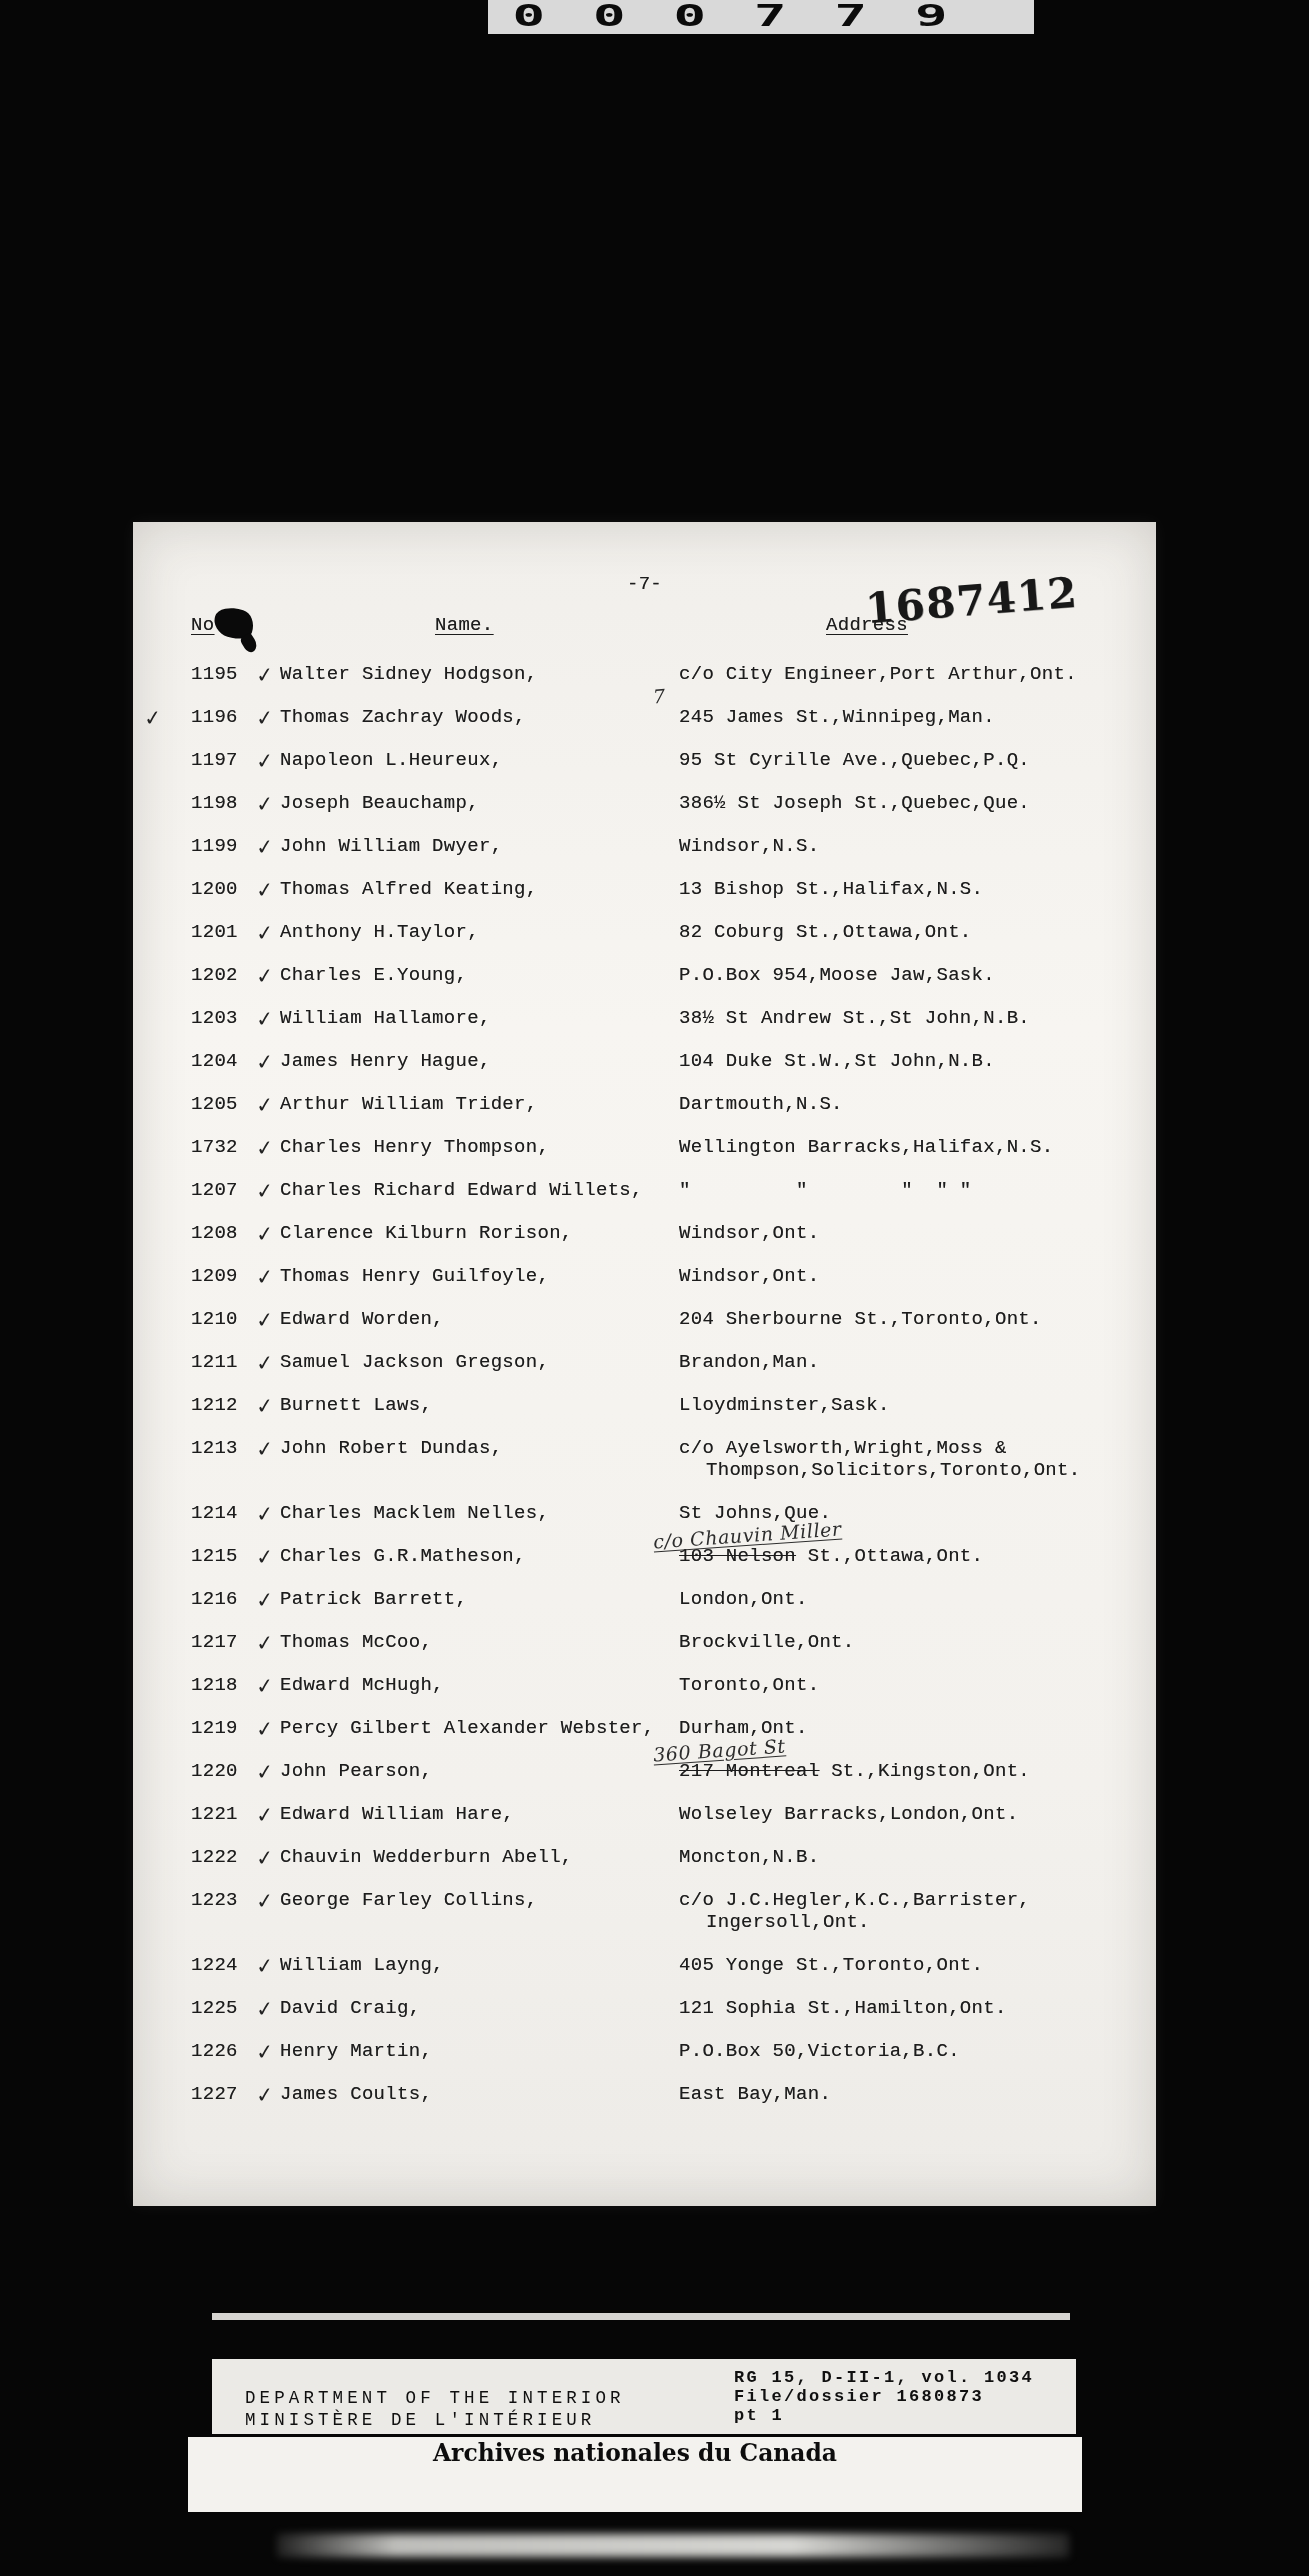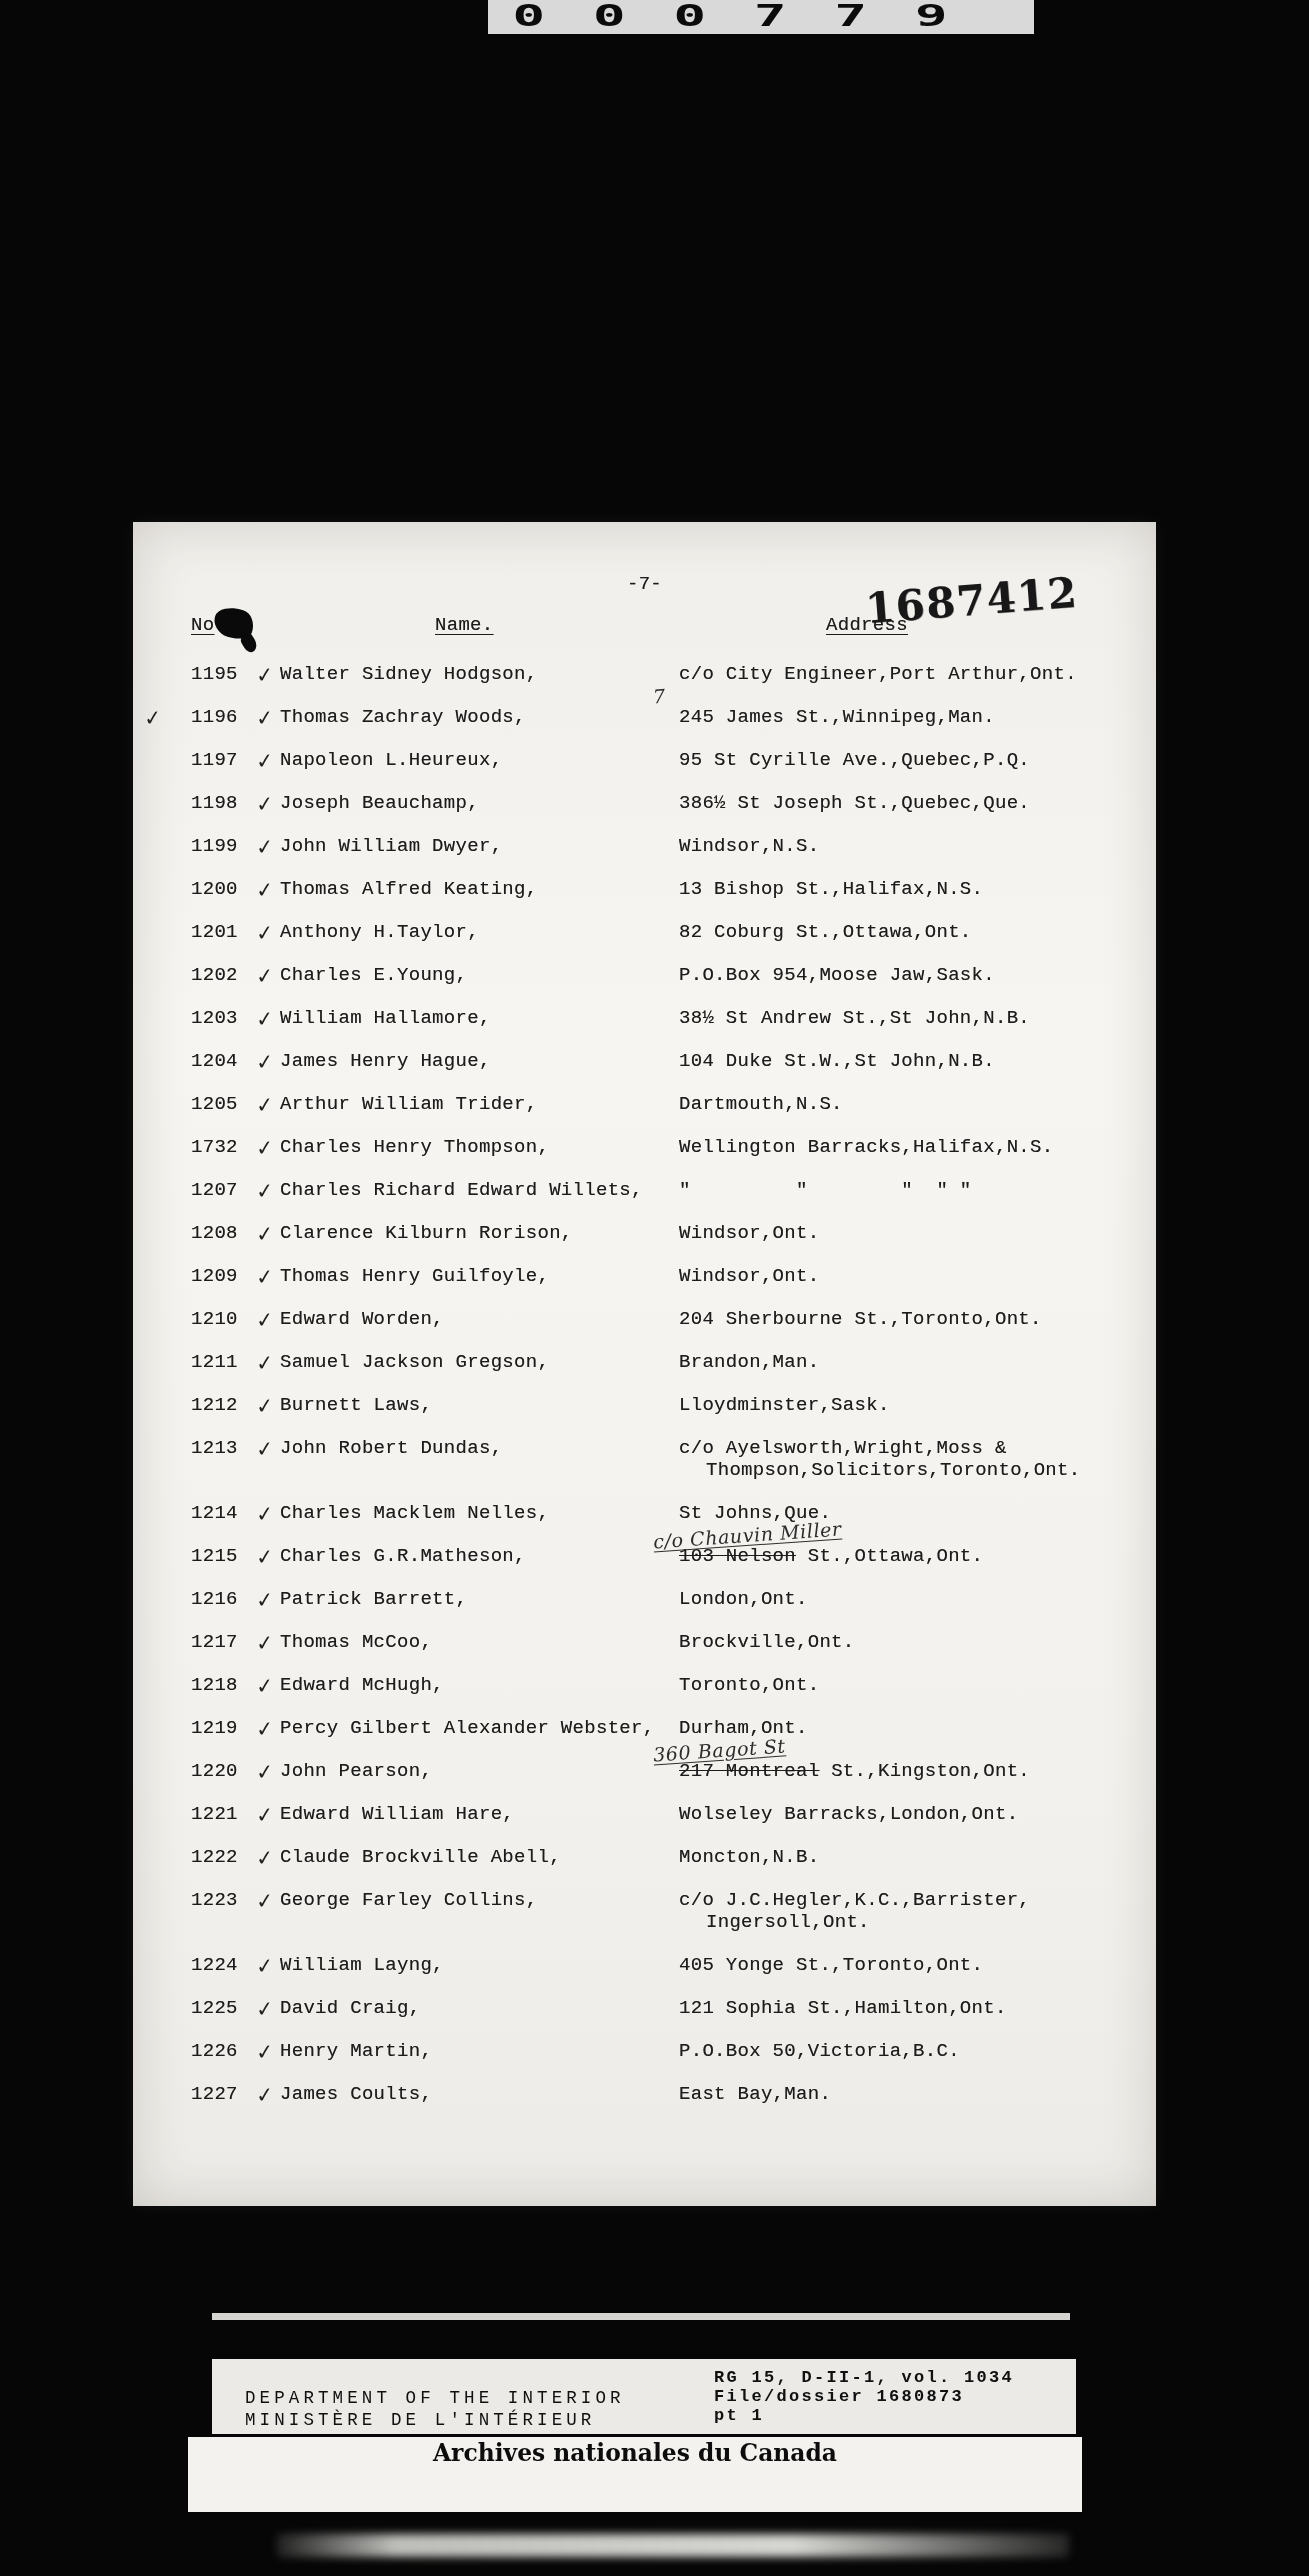--- a/index.html
+++ b/index.html
@@ -63,21 +63,21 @@
     position:absolute;left:-26px;top:-21px;
     font-family:"DejaVu Serif",serif;font-style:italic;font-size:19px;color:#2d2d2d;
     transform:rotate(-4deg);letter-spacing:0.6px;white-space:nowrap;text-shadow:none;
   }
   .annotation.underlined{text-decoration:underline;text-underline-offset:2.9px;}
 
   
   .strip-line{position:absolute;left:212px;top:2313px;width:858px;height:7px;background:#d6d4d0;}
   .dept-band{position:absolute;left:212px;top:2359px;width:864px;height:75px;background:#ebeae6;color:#101010;}
   .dept-left{position:absolute;left:33px;top:29px;font-weight:normal;font-size:17.5px;letter-spacing:4.1px;line-height:21.6px;white-space:nowrap;}
-  .dept-right{position:absolute;left:502px;top:9.4px;font-weight:bold;font-size:17px;letter-spacing:2.3px;line-height:19px;white-space:nowrap;}
+  .dept-right{position:absolute;left:522px;top:9.4px;font-weight:bold;font-size:17px;letter-spacing:2.3px;line-height:19px;white-space:nowrap;}
   .arch-band{
     position:absolute;left:188px;top:2437px;width:894px;height:75px;background:#f3f2ee;
     text-align:center;font-family:"DejaVu Serif",serif;font-weight:bold;color:#0d0d0d;
   }
   .arch-line1{font-size:24.5px;margin-top:9.4px;}
   .arch-line2{font-size:23.4px;margin-top:2.3px;}
   .bottom-blur{
     position:absolute;left:277px;top:2534px;width:792px;height:23.4px;
     background:linear-gradient(90deg,rgba(190,190,188,.15),rgba(222,222,218,.85) 15%,rgba(232,232,228,.92) 65%,rgba(170,170,168,.2));
     filter:blur(4.1px);
@@ -259,21 +259,21 @@
         </div>
         <div class="row">
           <span class="num typed">1221</span>
           <span class="chk">✓</span>
           <span class="nm typed">Edward William Hare,</span>
           <span class="addr typed"><span class="addr-text">Wolseley Barracks,London,Ont.</span></span>
         </div>
         <div class="row">
           <span class="num typed">1222</span>
           <span class="chk">✓</span>
-          <span class="nm typed">Claude Brockville Abell,</span>
+          <span class="nm typed">Chauvin Wedderburn Abell,</span>
           <span class="addr typed"><span class="addr-text">Moncton,N.B.</span></span>
         </div>
         <div class="row tall">
           <span class="num typed">1223</span>
           <span class="chk">✓</span>
           <span class="nm typed">George Farley Collins,</span>
           <span class="addr typed"><span class="addr-text">c/o J.C.Hegler,K.C.,Barrister,</span><div class="addr-line2">Ingersoll,Ont.</div></span>
         </div>
         <div class="row">
           <span class="num typed">1224</span>

